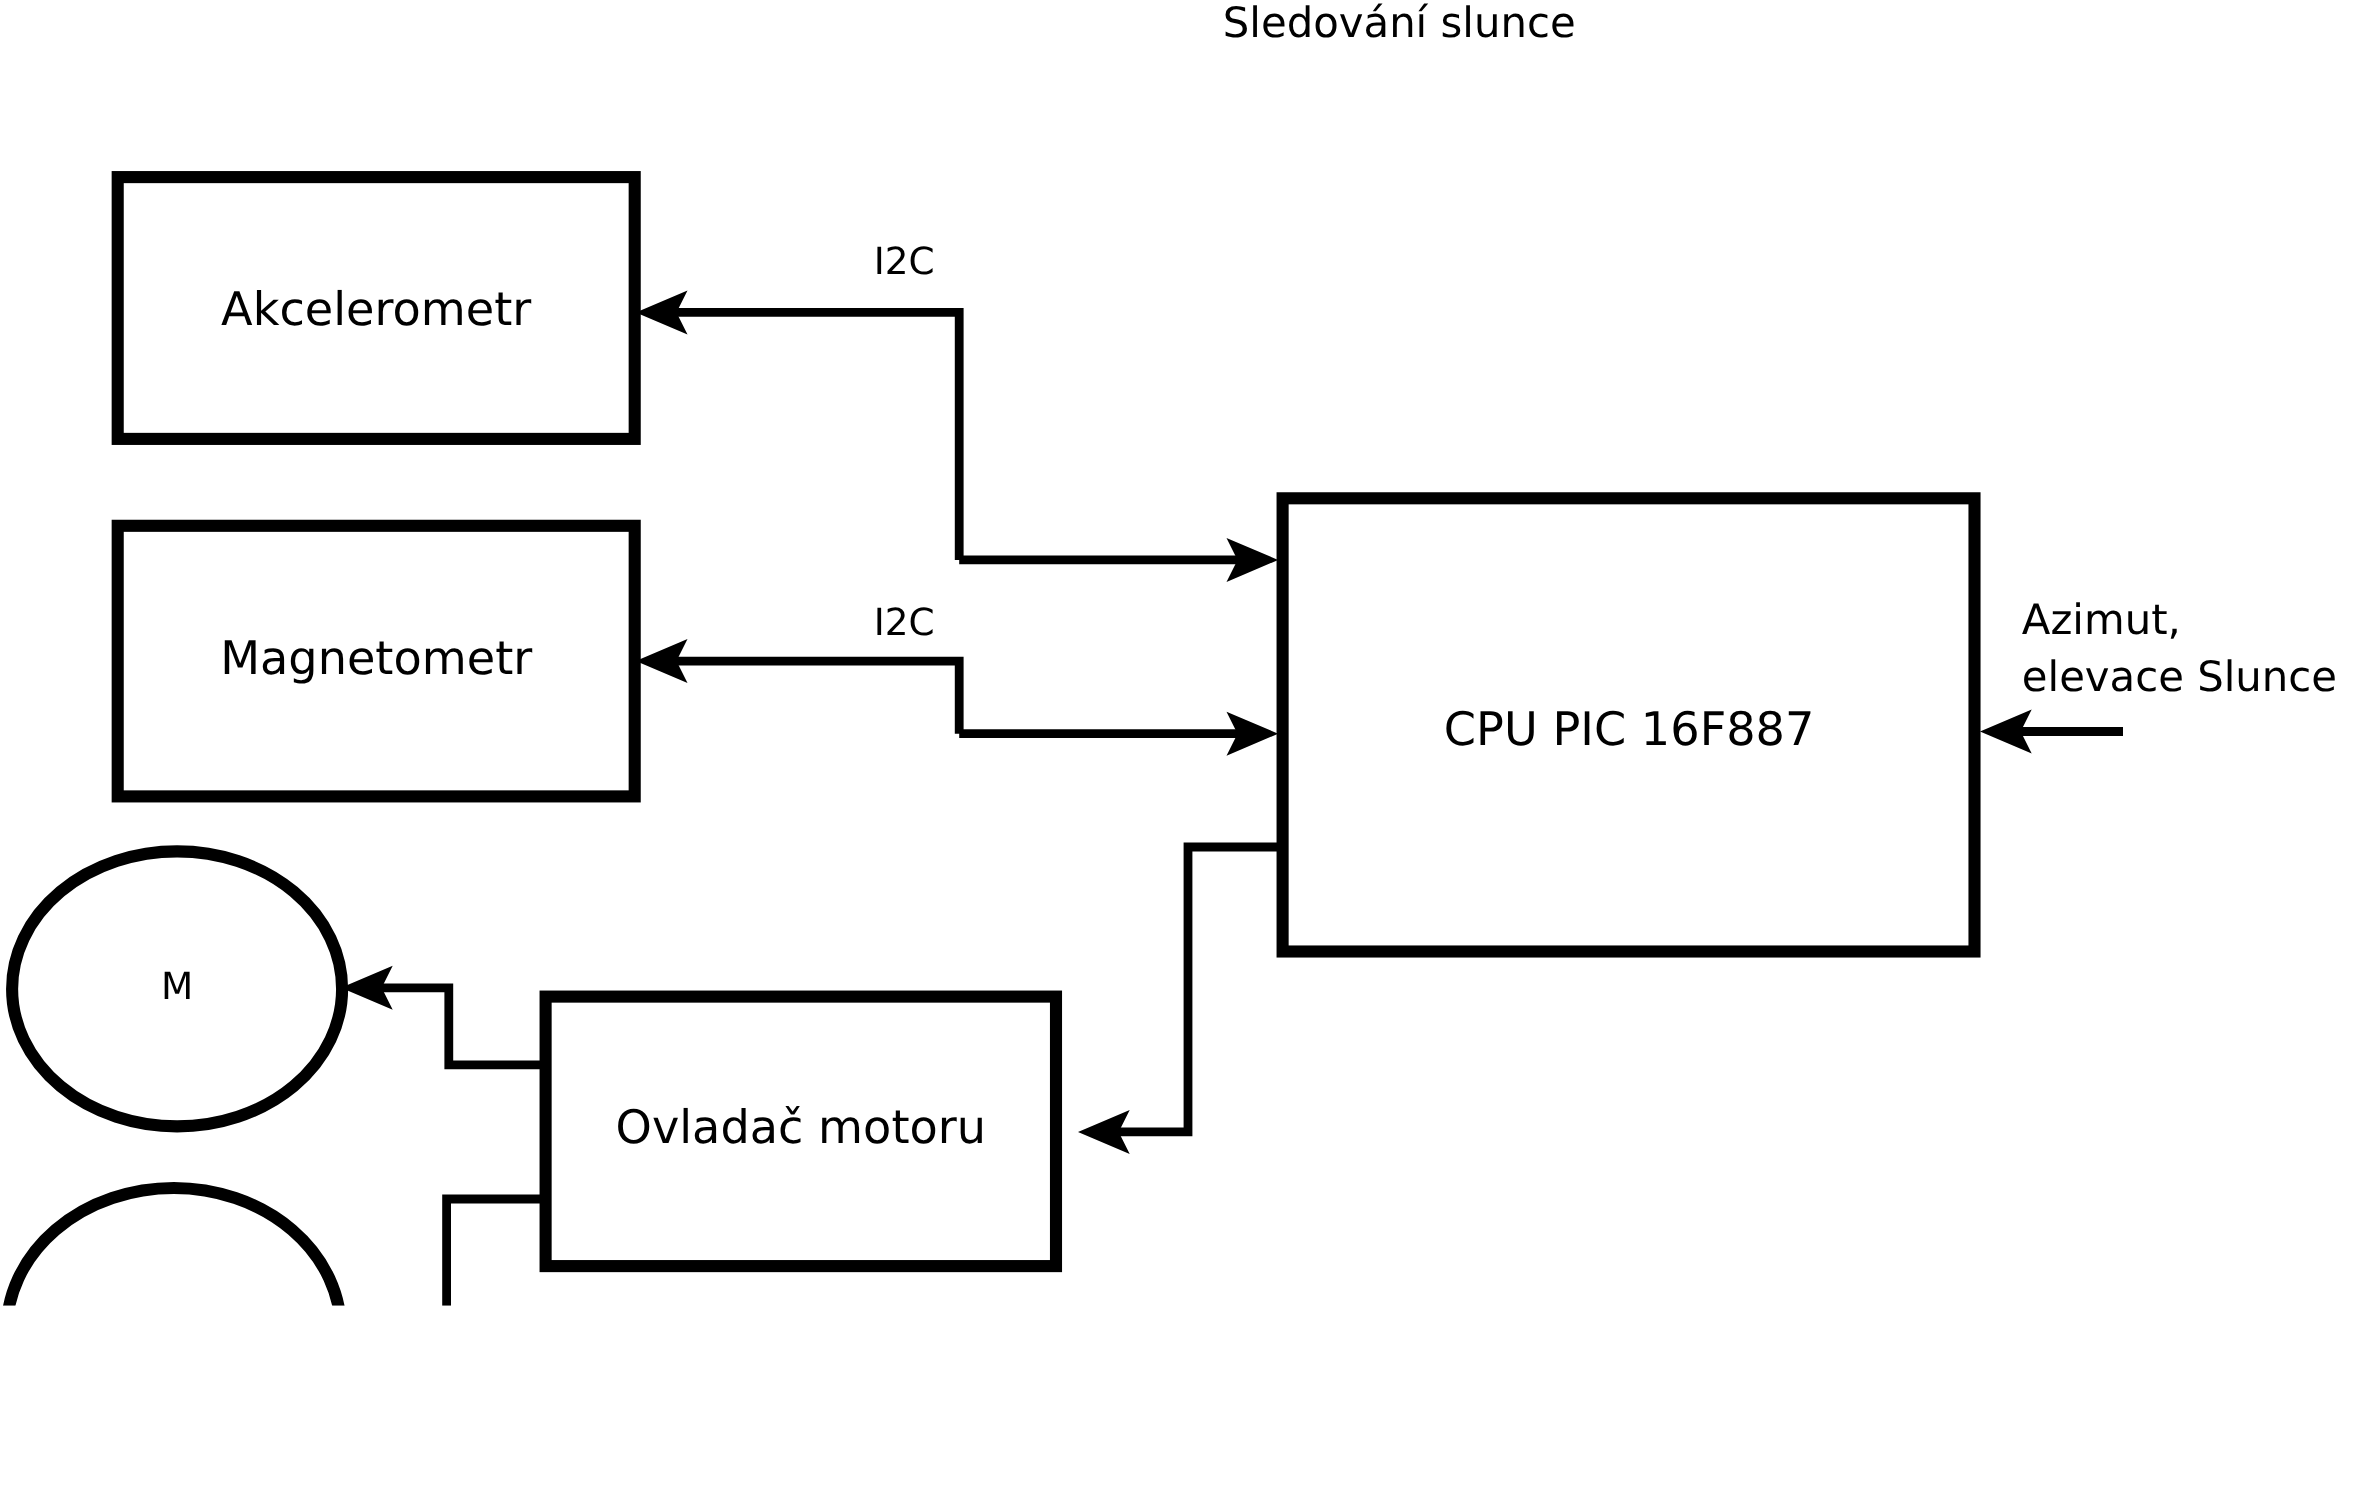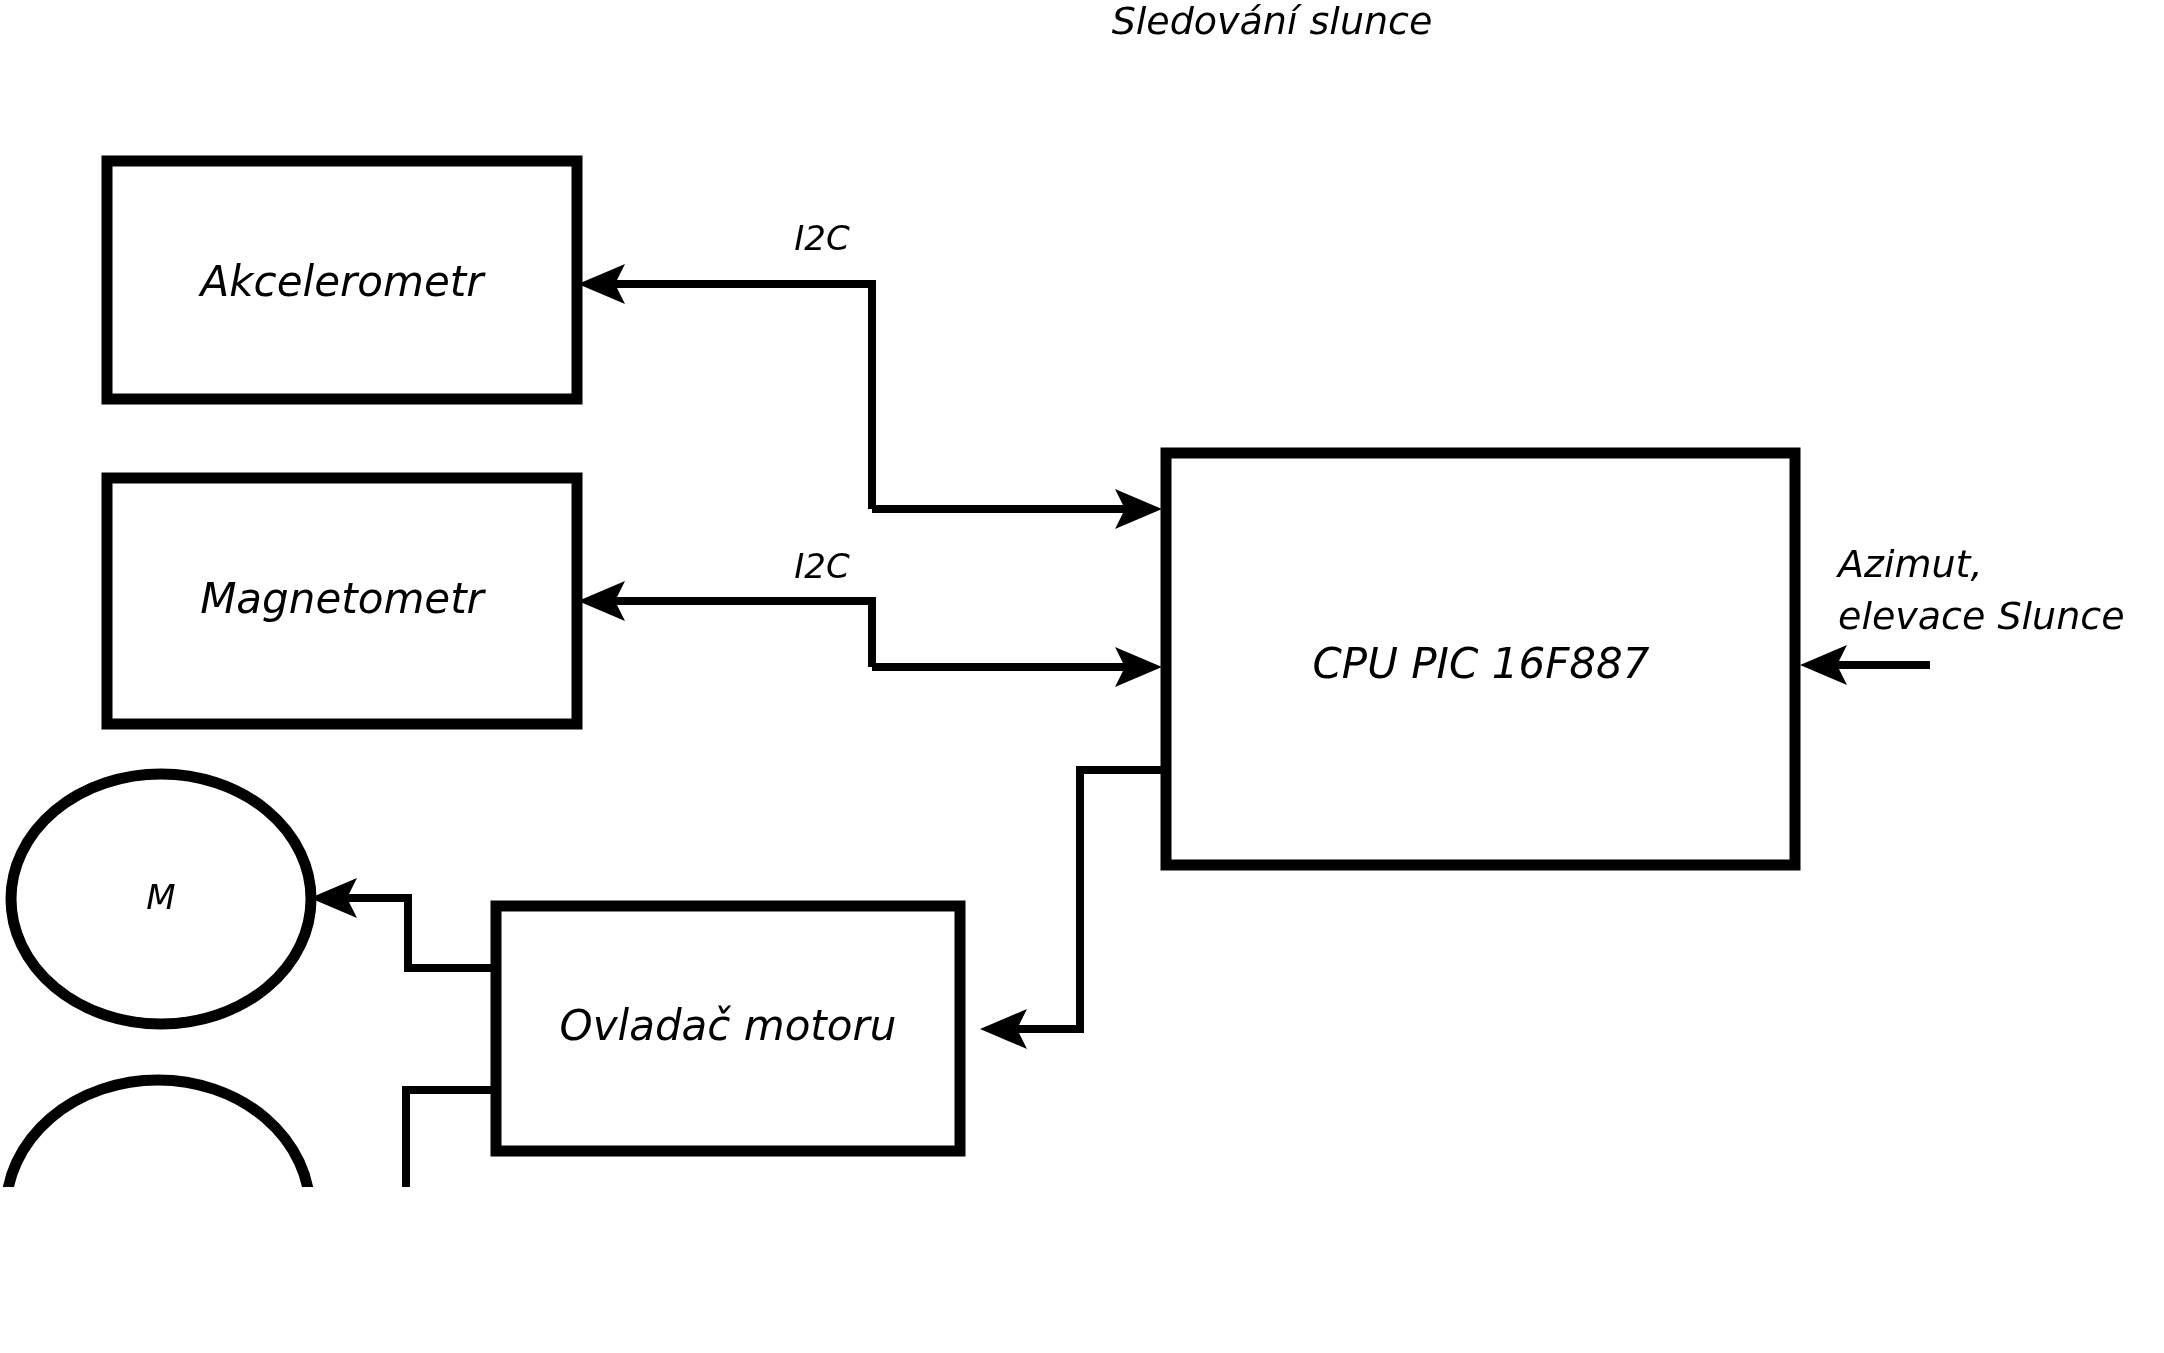--- a/index.html
+++ b/index.html
@@ -7,21 +7,20 @@
     padding: 0;
     background: #ffffff;
   }
   #stage {
     position: relative;
     width: 2164px;
     height: 1187px;
     background: #ffffff;
     overflow: hidden;
     font-family: "DejaVu Sans", sans-serif;
-    font-style: italic;
   }
   svg#diagram {
     position: absolute;
     top: 0;
     left: 0;
     width: 2164px;
     height: 1353px;
     display: block;
   }
   .box-shape {

